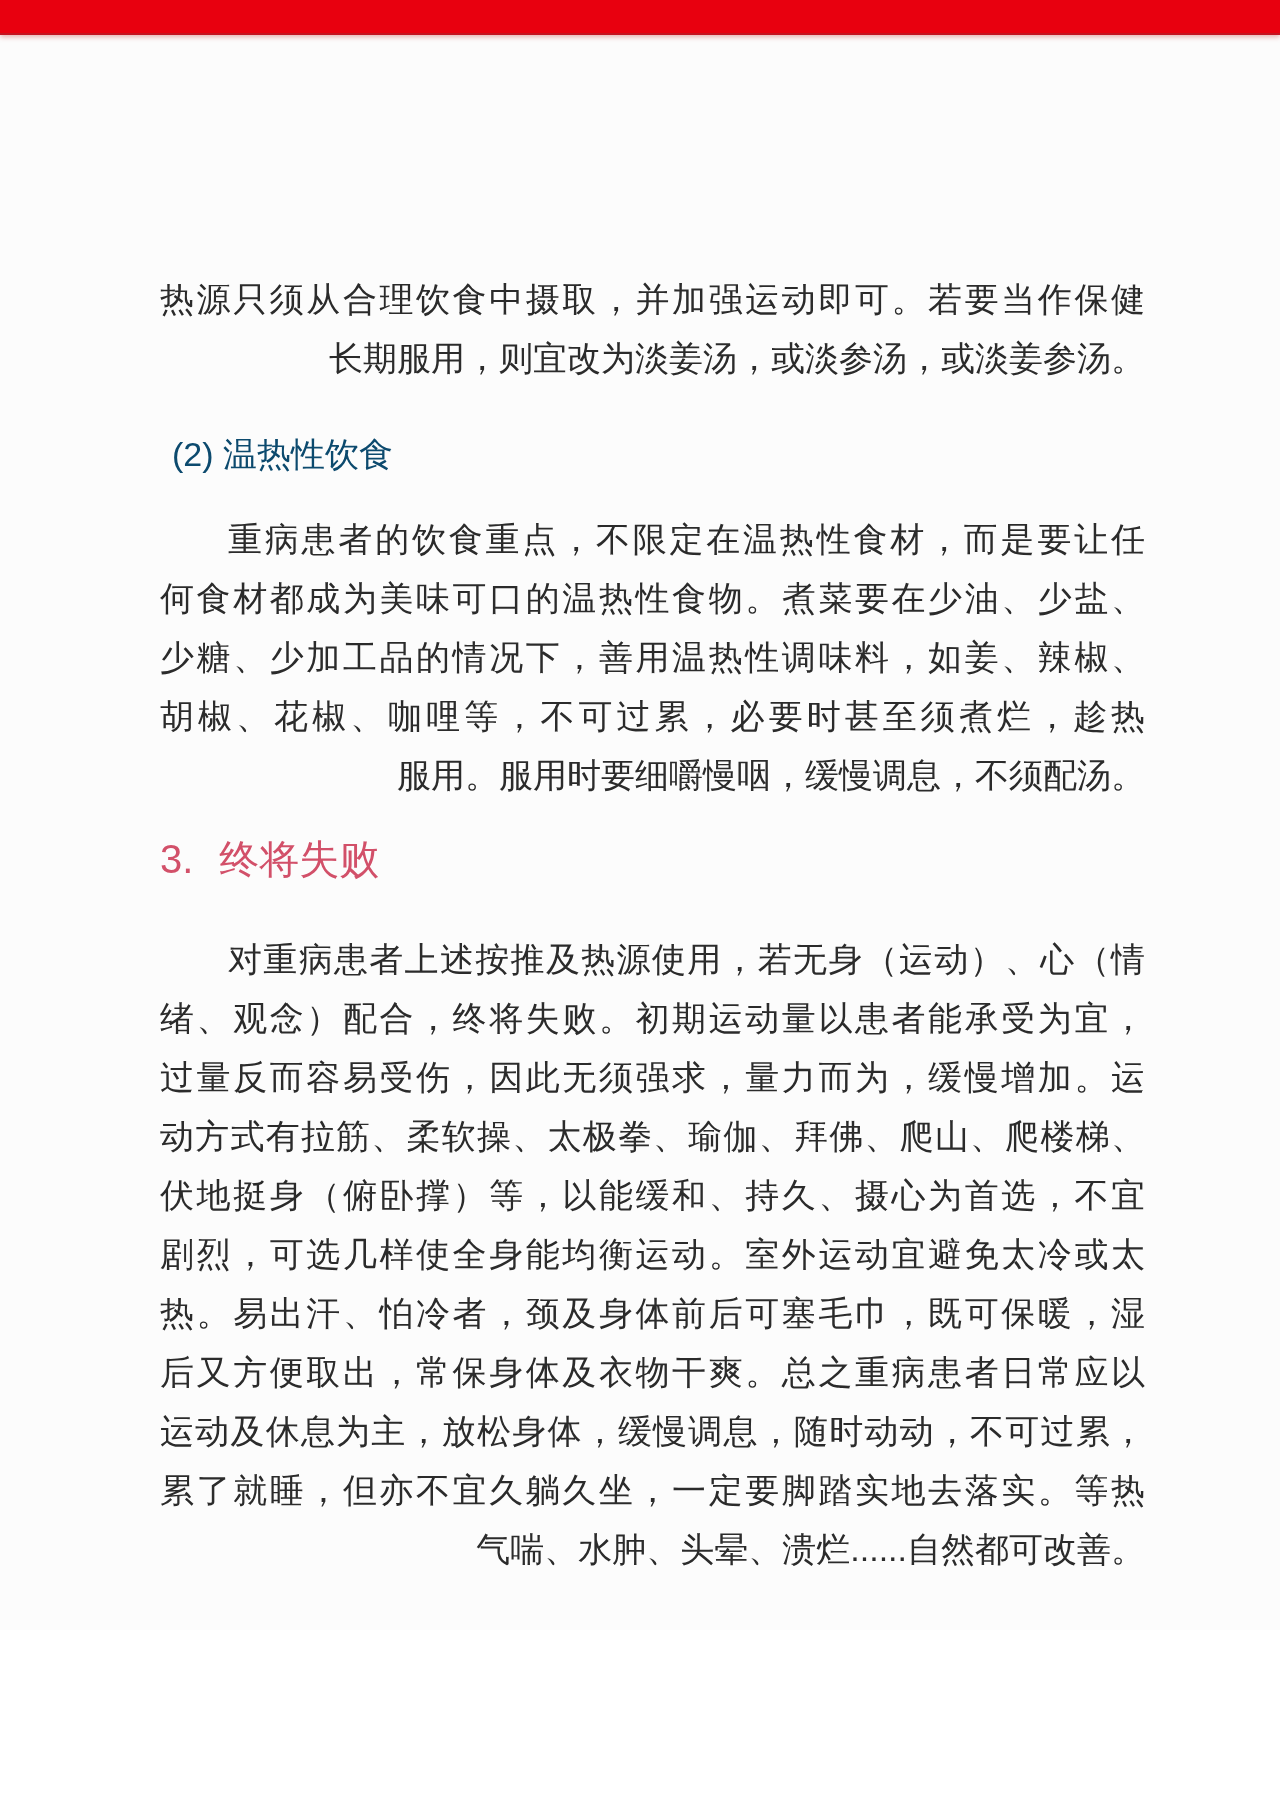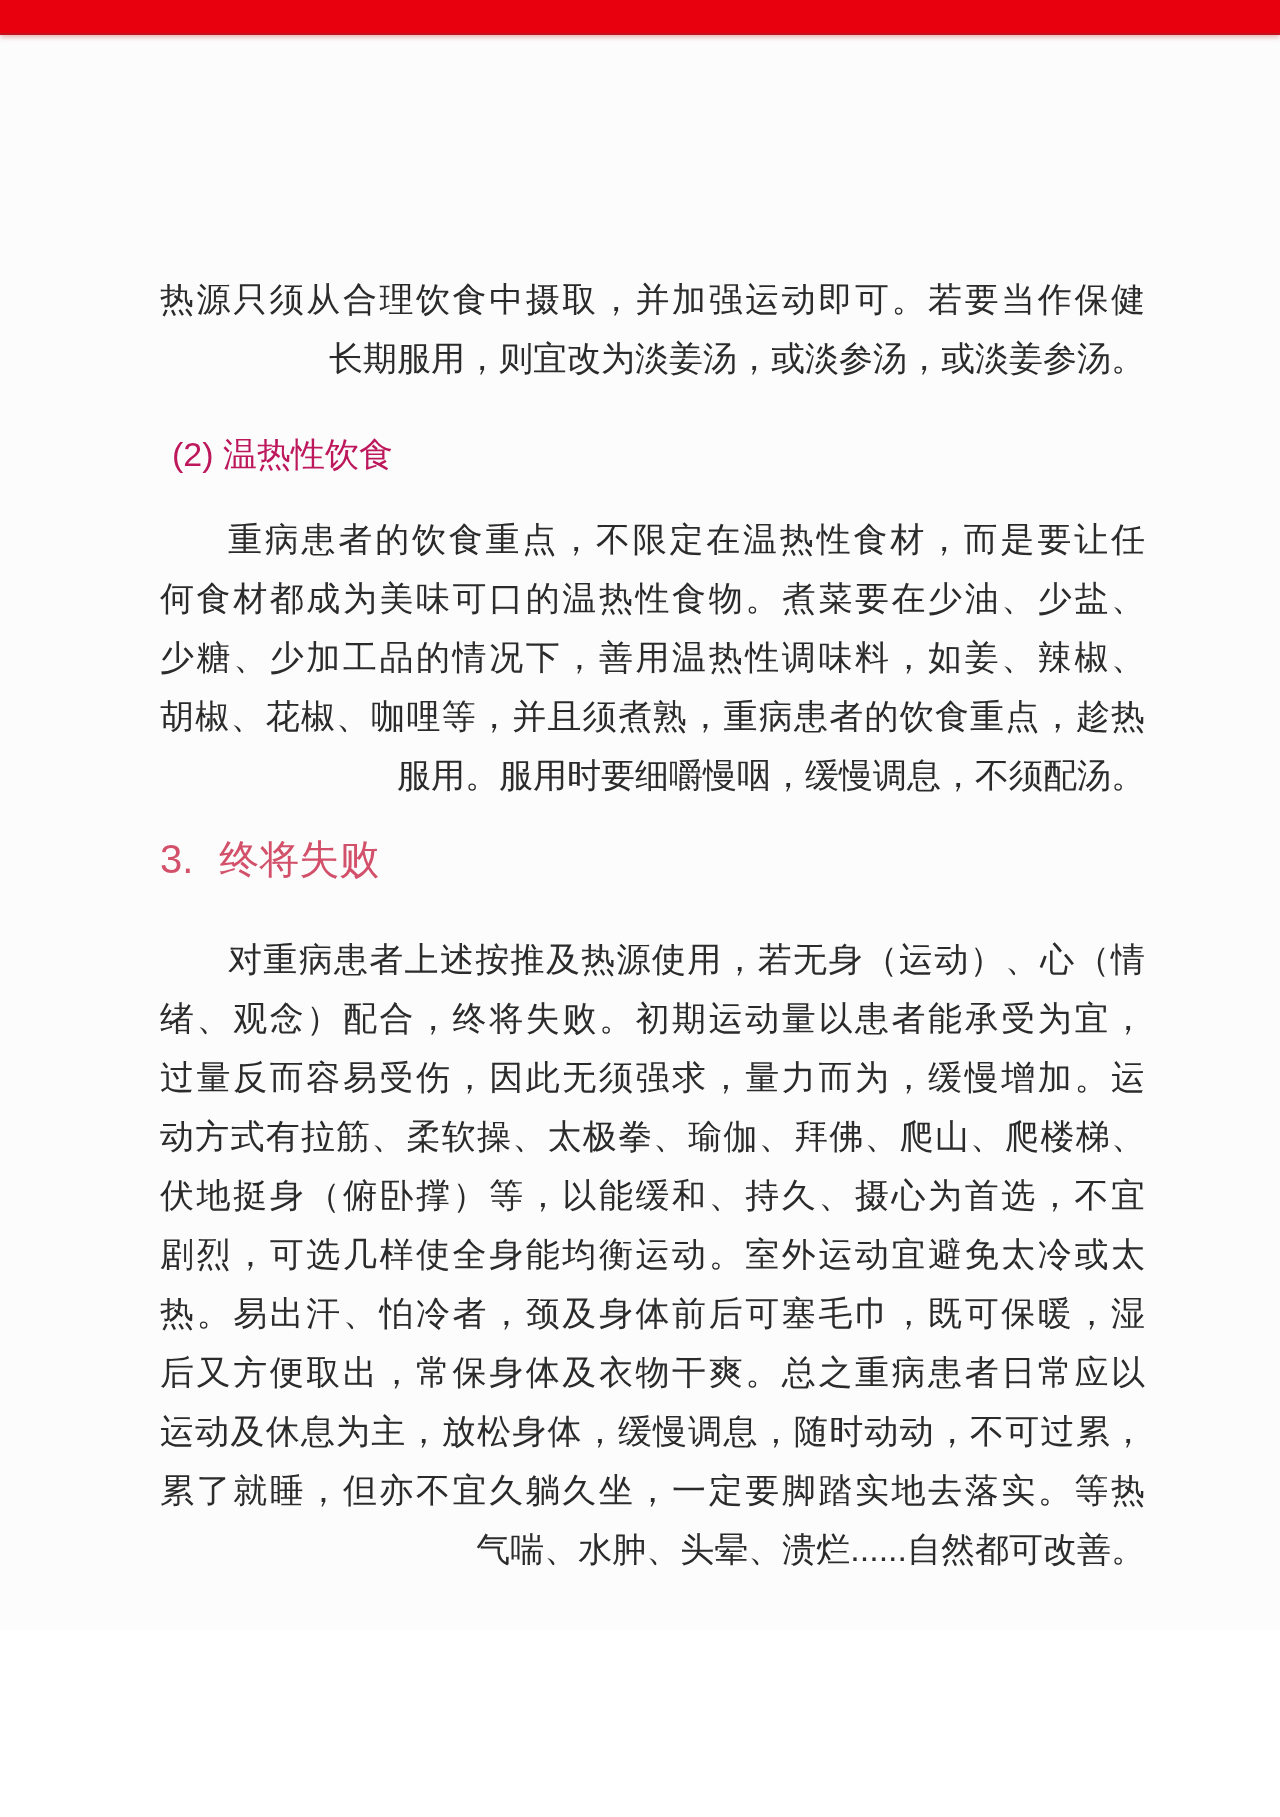--- a/index.html
+++ b/index.html
@@ -41,21 +41,21 @@
     text-align: right;
     text-align-last: auto;
   }
   .line.indent { padding-left: 68px; }
   .para1 { margin-top: 235px; }
   .subheading {
     margin-top: 37px;
     padding-left: 12px;
     line-height: 59px;
     font-size: 34px;
-    color: #be185d;
+    color: #0c4a6e;
   }
   .para2 { margin-top: 26px; }
   .heading3 {
     margin-top: 30px;
     line-height: 48px;
     font-size: 40px;
     color: #d25069;
   }
   .heading3 .h-num { margin-right: 26px; }
   .para3 { margin-top: 47px; }
@@ -80,21 +80,21 @@
       <div class="line">热源只须从合理饮食中摄取，并加强运动即可。若要当作保健</div>
       <div class="line last">长期服用，则宜改为淡姜汤，或淡参汤，或淡姜参汤。</div>
     </div>
 
     <div class="subheading">(2) 温热性饮食</div>
 
     <div class="para2">
       <div class="line indent">重病患者的饮食重点，不限定在温热性食材，而是要让任</div>
       <div class="line">何食材都成为美味可口的温热性食物。煮菜要在少油、少盐、</div>
       <div class="line">少糖、少加工品的情况下，善用温热性调味料，如姜、辣椒、</div>
-      <div class="line">胡椒、花椒、咖哩等，并且须煮熟，重病患者的饮食重点，趁热</div>
+      <div class="line">胡椒、花椒、咖哩等，不可过累，必要时甚至须煮烂，趁热</div>
       <div class="line last">服用。服用时要细嚼慢咽，缓慢调息，不须配汤。</div>
     </div>
 
     <div class="heading3" style="color: rgb(210, 80, 105);">
       <span class="h-num">3.</span><span>终将失败</span>
     </div>
 
     <div class="para3">
       <div class="line indent">对重病患者上述按推及热源使用，若无身（运动）、心（情</div>
       <div class="line">绪、观念）配合，终将失败。初期运动量以患者能承受为宜，</div>

